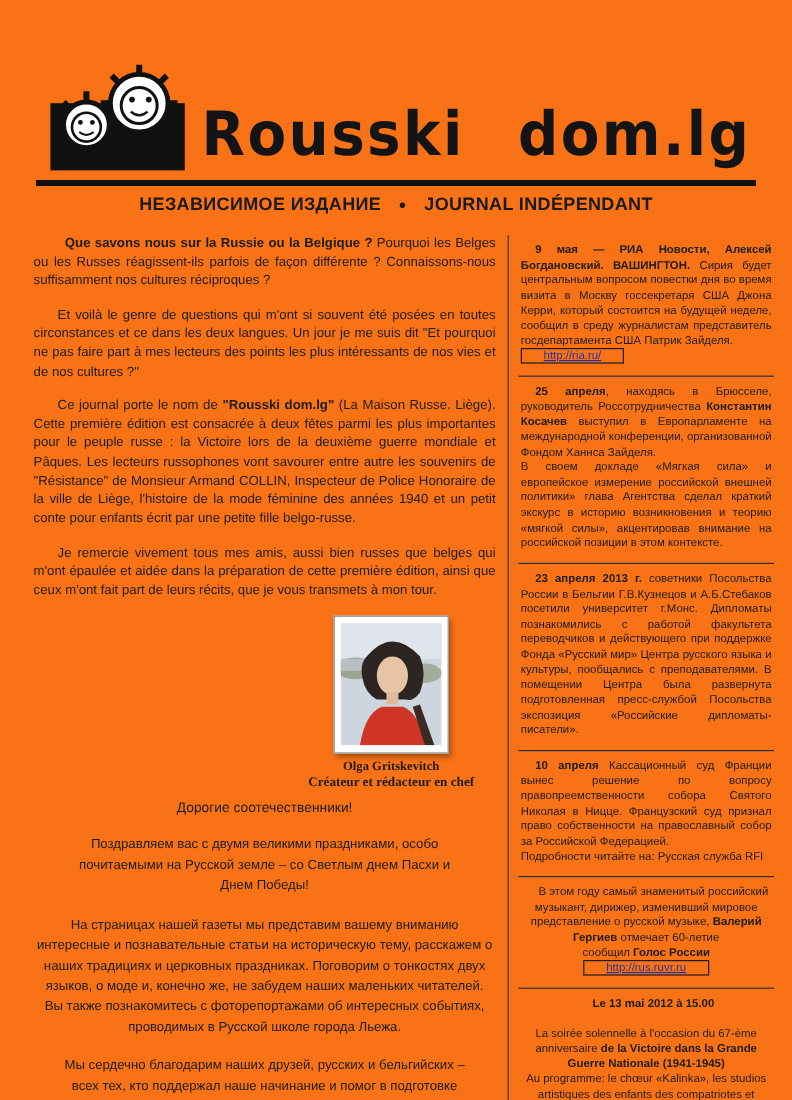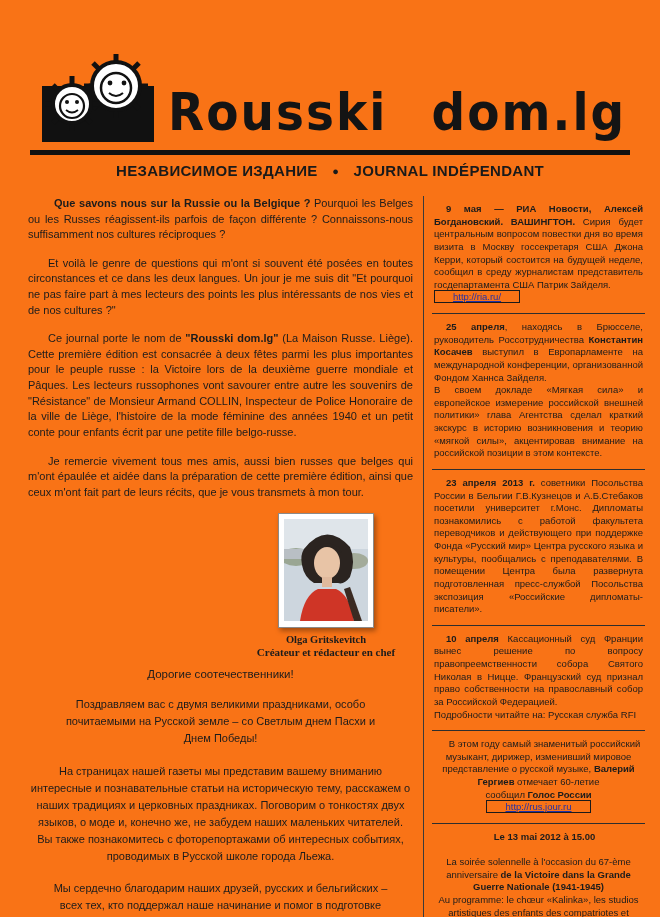--- a/index.html
+++ b/index.html
@@ -167,19 +167,19 @@
 
     <div class="col-right">
       <div class="news-item"><span class="b">9 мая — РИА Новости, Алексей Богдановский. ВАШИНГТОН. </span><span>Сирия будет центральным вопросом повестки дня во время визита в Москву госсекретаря США Джона Керри, который состоится на будущей неделе, сообщил в среду журналистам представитель госдепартамента США Патрик Зайделя.</span><br><span class="link boxed">http://ria.ru/</span></div>
       <hr class="sep">
       <div class="news-item"><span class="b">25 апреля</span><span>, находясь в Брюсселе, руководитель Россотрудничества </span><span class="b">Константин Косачев</span><span> выступил в Европарламенте на международной конференции, организованной Фондом Ханнса Зайделя.</span><br><span>В своем докладе «Мягкая сила» и европейское измерение российской внешней политики» глава Агентства сделал краткий экскурс в историю возникновения и теорию «мягкой силы», акцентировав внимание на российской позиции в этом контексте.</span></div>
       <hr class="sep">
       <div class="news-item"><span class="b">23 апреля 2013 г.</span><span> советники Посольства России в Бельгии Г.В.Кузнецов и А.Б.Стебаков посетили университет г.Монс. Дипломаты познакомились с работой факультета переводчиков и действующего при поддержке Фонда «Русский мир» Центра русского языка и культуры, пообщались с преподавателями. В помещении Центра была развернута подготовленная пресс-службой Посольства экспозиция «Российские дипломаты-писатели».</span></div>
       <hr class="sep">
       <div class="news-item"><span class="b">10 апреля</span><span> Кассационный суд Франции вынес решение по вопросу правопреемственности собора Святого Николая в Ницце. Французский суд признал право собственности на православный собор за Российской Федерацией.</span><br><span>Подробности читайте на: Русская служба RFI</span></div>
       <hr class="sep">
-      <div class="news-item ragged"><span>В этом году самый знаменитый российский музыкант, дирижер, изменивший мировое представление о русской музыке, </span><span class="b">Валерий Гергиев</span><span> отмечает 60-летие</span><br><span>сообщил </span><span class="b">Голос России</span><span> </span><span class="link boxed">http://rus.jour.ru</span></div>
+      <div class="news-item ragged"><span>В этом году самый знаменитый российский музыкант, дирижер, изменивший мировое представление о русской музыке, </span><span class="b">Валерий Гергиев</span><span> отмечает 60-летие</span><br><span>сообщил </span><span class="b">Голос России</span><span> </span><span class="link boxed">http://rus.ruvr.ru</span></div>
       <hr class="sep">
       <div class="news-item ragged"><span class="b">Le 13 mai 2012 à 15.00</span><br><br><span>La soirée solennelle à l'occasion du 67-ème anniversaire </span><span class="b">de la Victoire dans la Grande Guerre Nationale (1941-1945)</span><br><span>Au programme: le chœur «Kalinka», les studios artistiques des enfants des compatriotes et</span><br><span>des élèves de l'école auprès de l'Ambassade de la Russie en Belgique.</span><br></div>
 
     </div>
   </div>
 </div>
 
 </body></html>

